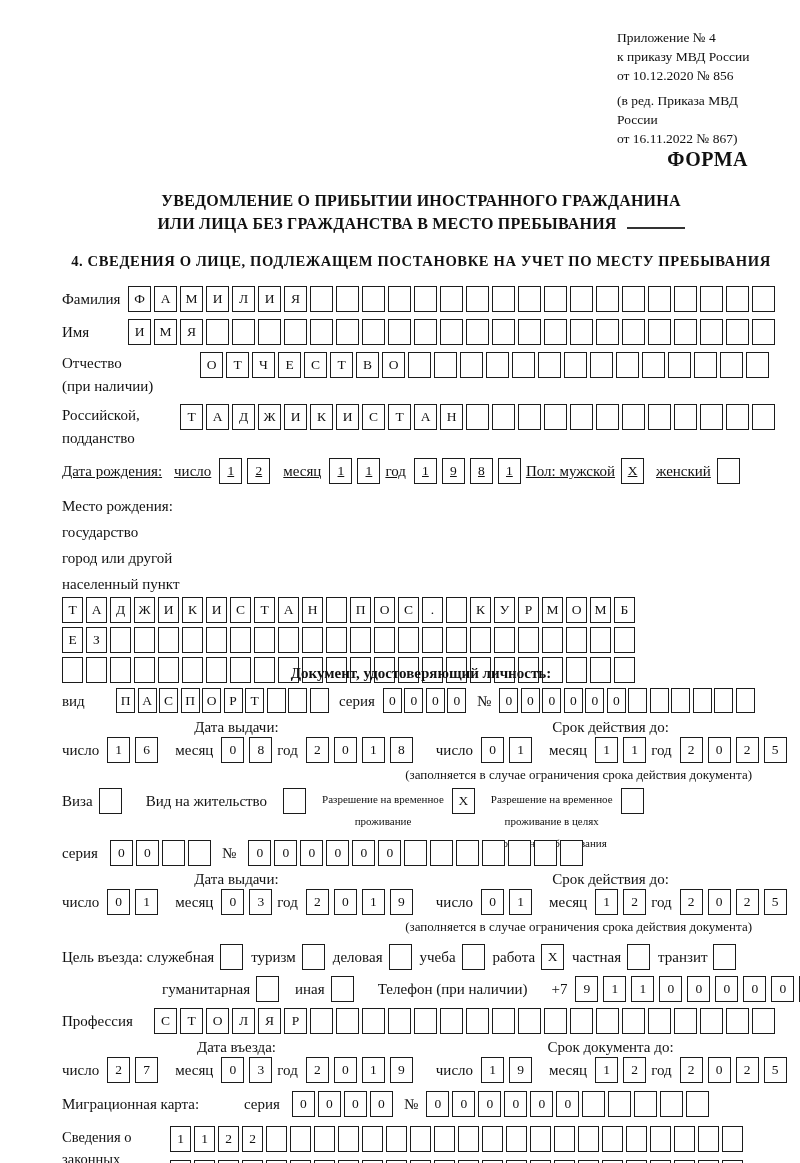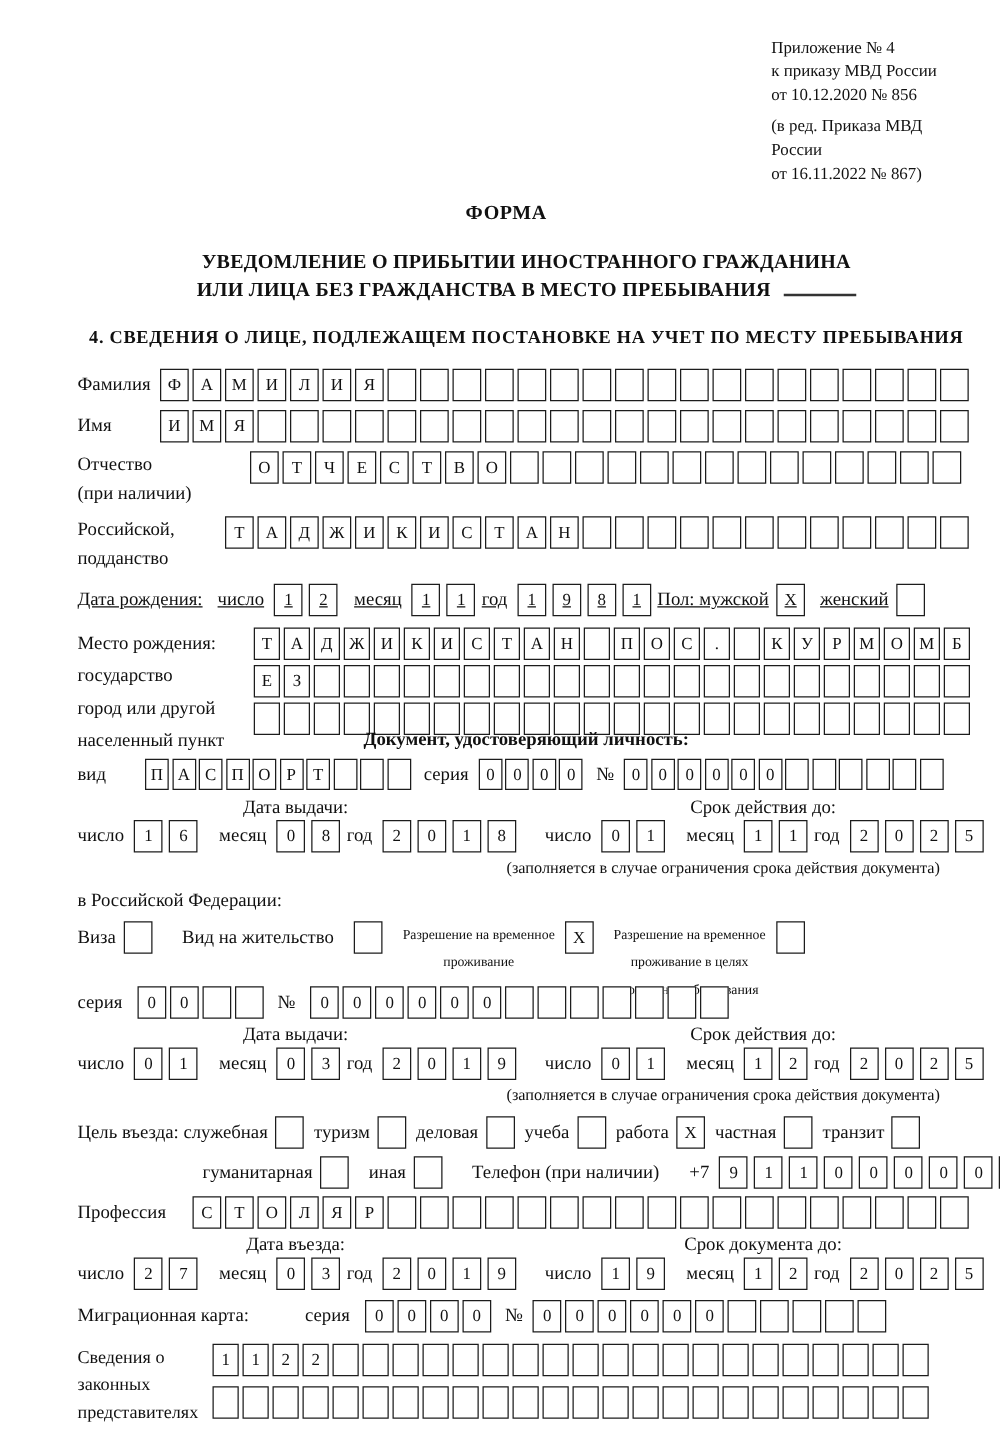--- a/index.html
+++ b/index.html
@@ -4,21 +4,21 @@
 <style>
   html,body { margin:0; padding:0; background:#ffffff; }
   .sheet {
     position:relative; width:800px; height:1163px; box-sizing:border-box;
     padding:28px 20px 0 62px; overflow:hidden;
     font-family:"Liberation Serif","DejaVu Serif",serif; color:#111;
     font-size:15px;
   }
   .annex { margin-left:555px; font-size:13.5px; line-height:19px; }
   .edition { margin-left:555px; font-size:13.5px; line-height:19px; margin-top:6px; }
-  .forma { text-align:center; padding-right:32px; font-weight:bold; font-size:16px; letter-spacing:.5px; margin-top:14px; }
+  .forma { text-align:right; padding-right:32px; font-weight:bold; font-size:20px; letter-spacing:.5px; }
   .title { text-align:center; font-weight:bold; font-size:16px; line-height:23px; margin-top:18px; letter-spacing:.2px; }
   .u-line { display:inline-block; width:58px; border-bottom:2px solid #333; margin-left:10px; vertical-align:baseline; }
   .section { text-align:center; font-weight:bold; font-size:14.6px; letter-spacing:.6px; margin-top:18px; }
 
   .row { display:flex; align-items:flex-start; margin-top:6px; }
   .lbl { font-size:15px; line-height:27px; white-space:nowrap; }
   .sub { font-size:15px; line-height:23px; }
   .cells { display:flex; flex:none; }
   .cell {
     flex:none; box-sizing:border-box; width:23px; height:26px; border:1.6px solid #1c1c1c;
@@ -211,21 +211,21 @@
         <span class="cell">9</span>
         <span class="cell">8</span>
         <span class="cell">1</span>
       </span>
     <span class="lbl">Пол: мужской</span>
     <span class="cell chk">X</span>
     <span class="lbl gap12">женский</span>
     <span class="cell chk"></span>
   </div>
 
-  <div class="row" style="margin-top:8px;">
+  <div class="row" style="margin-top:8px;flex-direction:column;">
     <div class="multi-label" style="width:141px;line-height:26px;font-size:15px;">
       <div>Место рождения:</div>
       <div>государство</div>
       <div>город или другой</div>
       <div>населенный пункт</div>
     </div>
     <div class="stack">
       <div class="cells mid">
           <span class="cell">Т</span>
           <span class="cell">А</span>
@@ -386,21 +386,20 @@
       <span class="cells date gap8">
           <span class="cell">2</span>
           <span class="cell">0</span>
           <span class="cell">2</span>
           <span class="cell">5</span>
         </span>
     </div>
   </div>
   <div class="note">(заполняется в случае ограничения срока действия документа)</div>
 
-  <div class="intro">в Российской Федерации:</div>
 
   <div class="row" style="margin-top:4px;">
     <span class="lbl" style="line-height:26px;">Виза</span>
     <span class="cell chk"></span>
     <span class="lbl gap24" style="line-height:26px;">Вид на жительство</span>
     <span class="cell chk gap16"></span>
     <div class="permit-label gap16">
       <div>Разрешение на временное</div>
       <div>проживание</div>
     </div>

